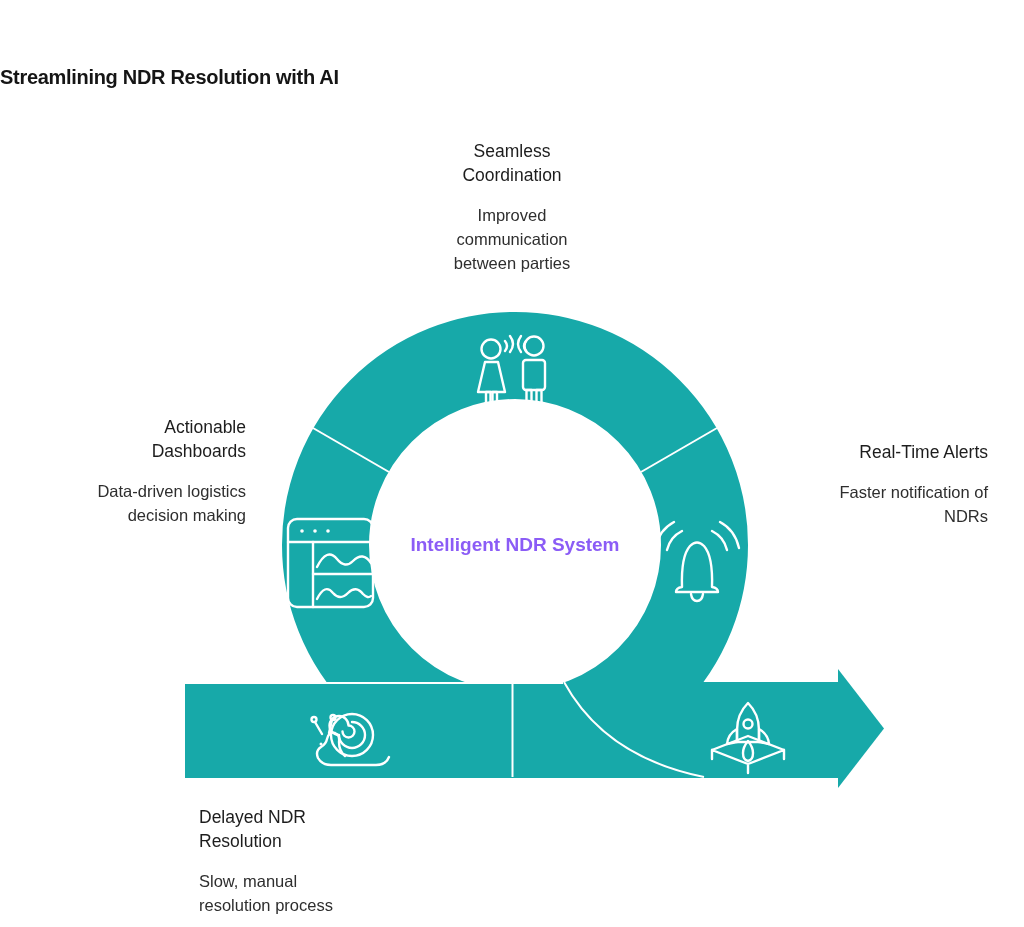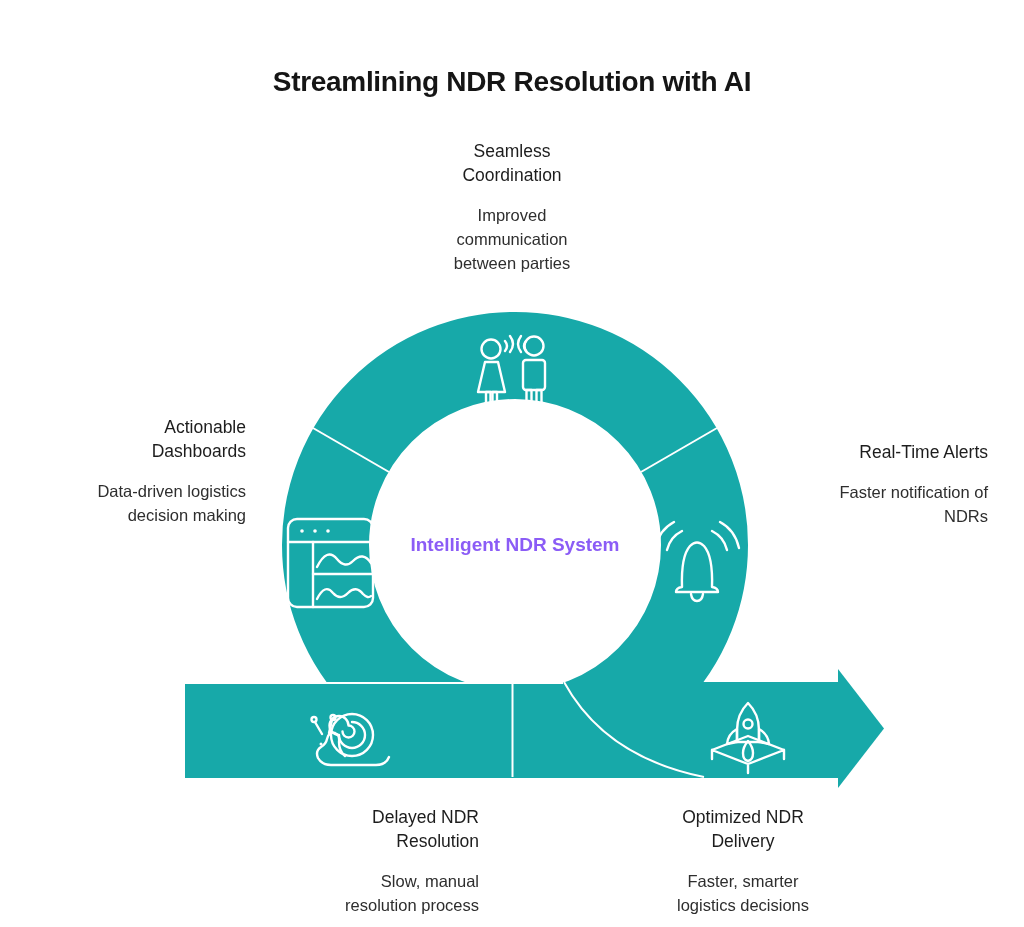--- a/index.html
+++ b/index.html
@@ -5,37 +5,36 @@
   html,body{margin:0;padding:0;background:#ffffff;}
   #stage{
     position:relative;
     width:1024px;height:927px;
     background:#fff;
     font-family:"Liberation Sans",sans-serif;
     overflow:hidden;
   }
   #title{
     position:absolute;top:66px;left:0;width:1024px;
-    text-align:center;
-    font-size:28px;font-weight:700;letter-spacing:-0.3px;
+    font-size:20px;font-weight:700;letter-spacing:-0.3px;
     color:#151515;
   }
   .node-label{position:absolute;}
   .node-heading{
     font-size:17.5px;font-weight:400;line-height:24px;
     color:#1d1d1d;white-space:pre-line;margin:0 0 16px 0;
   }
   .node-body{
     font-size:16.5px;font-weight:400;line-height:24px;
     color:#2e2e2e;white-space:pre-line;margin-top:16px;
   }
   #node-top{top:139px;left:512px;transform:translateX(-50%);text-align:center;width:320px;}
   #node-left{top:415px;right:778px;text-align:right;width:260px;}
   #node-right{top:440px;left:778px;text-align:right;width:210px;}
-  #node-bottom-left{top:805px;left:349px;transform:translateX(-50%);text-align:right;width:260px;}
+  #node-bottom-left{top:805px;left:329px;transform:translateX(-50%);text-align:left;width:260px;}
   #node-bottom-right{top:805px;left:743px;transform:translateX(-50%);text-align:center;width:260px;}
   #center-label{
     position:absolute;top:534px;left:515px;transform:translateX(-50%);
     font-size:19px;font-weight:700;color:#8b5cf6;white-space:nowrap;
   }
   svg .hairline{stroke:#ffffff;stroke-width:2;fill:none;}
   svg .icon{stroke:#ffffff;stroke-width:2.4;fill:none;stroke-linecap:round;stroke-linejoin:round;}
   svg .icon-fill{fill:#ffffff;stroke:none;}
 </style>
 </head>
@@ -142,22 +141,16 @@
 NDRs</div>
   </div>
 
   <div class="node-label" id="node-bottom-left">
     <div class="node-heading">Delayed NDR
 Resolution</div>
     <div class="node-body">Slow, manual
 resolution process</div>
   </div>
 
-  <div class="node-label" id="node-bottom-right">
-    <div class="node-heading">Optimized NDR
-Delivery</div>
-    <div class="node-body">Faster, smarter
-logistics decisions</div>
-  </div>
 
   <div id="center-label">Intelligent NDR System</div>
 
 </div>
 
 </body></html>

